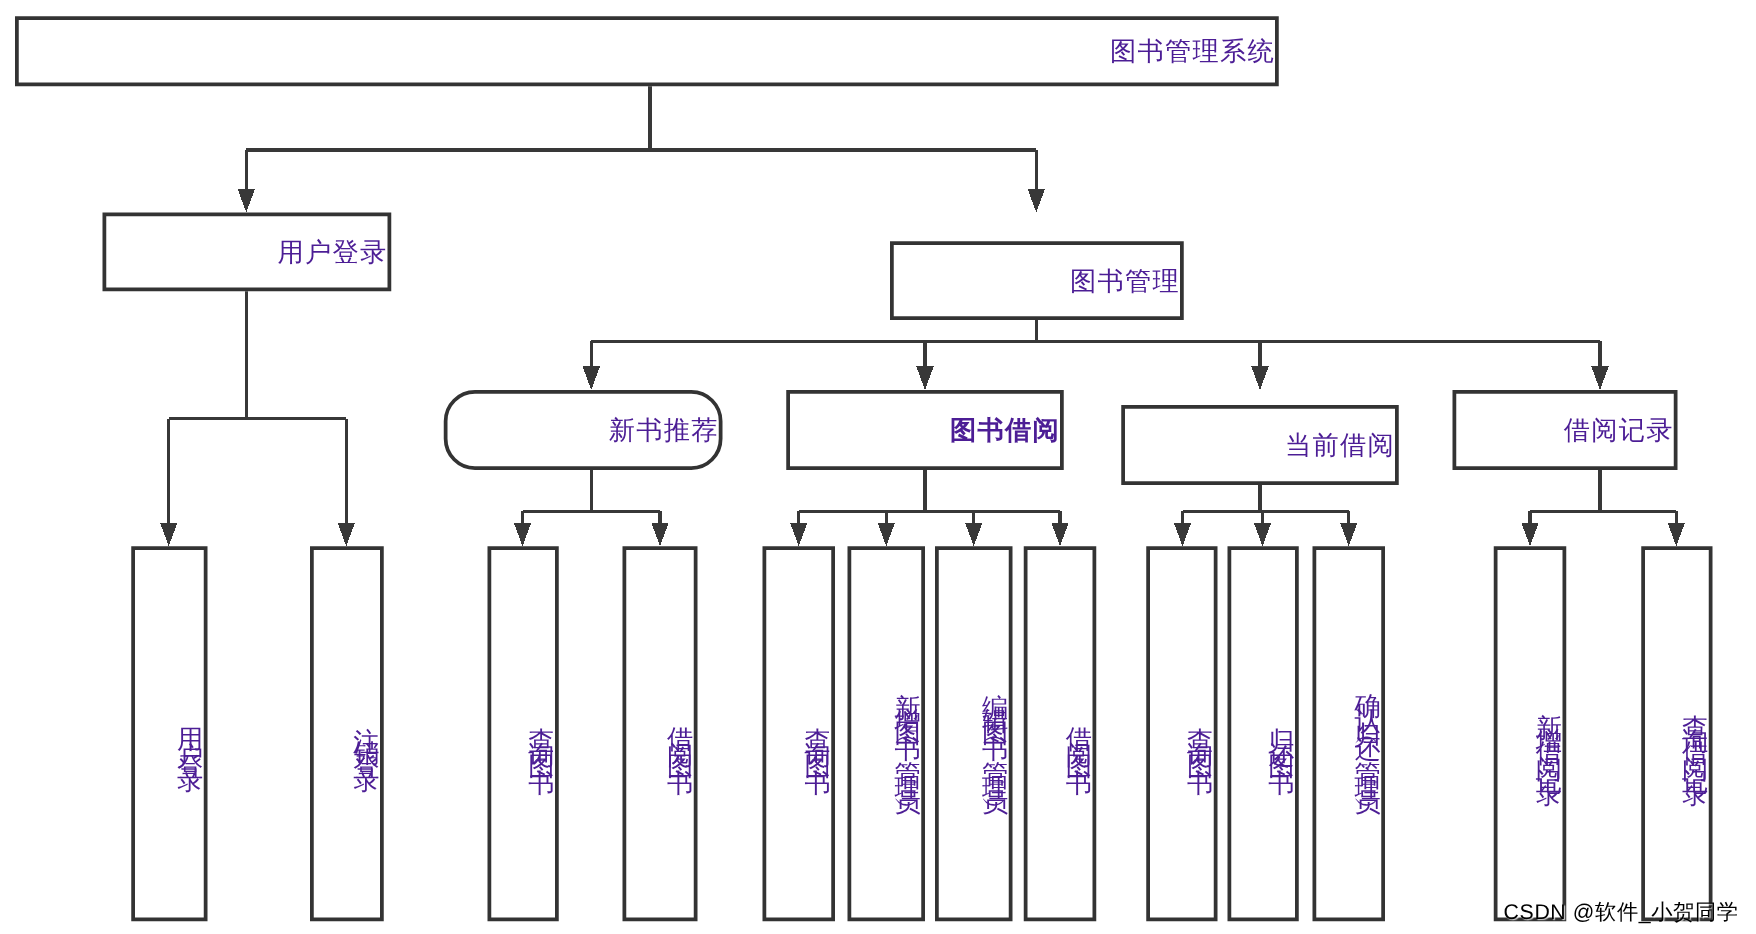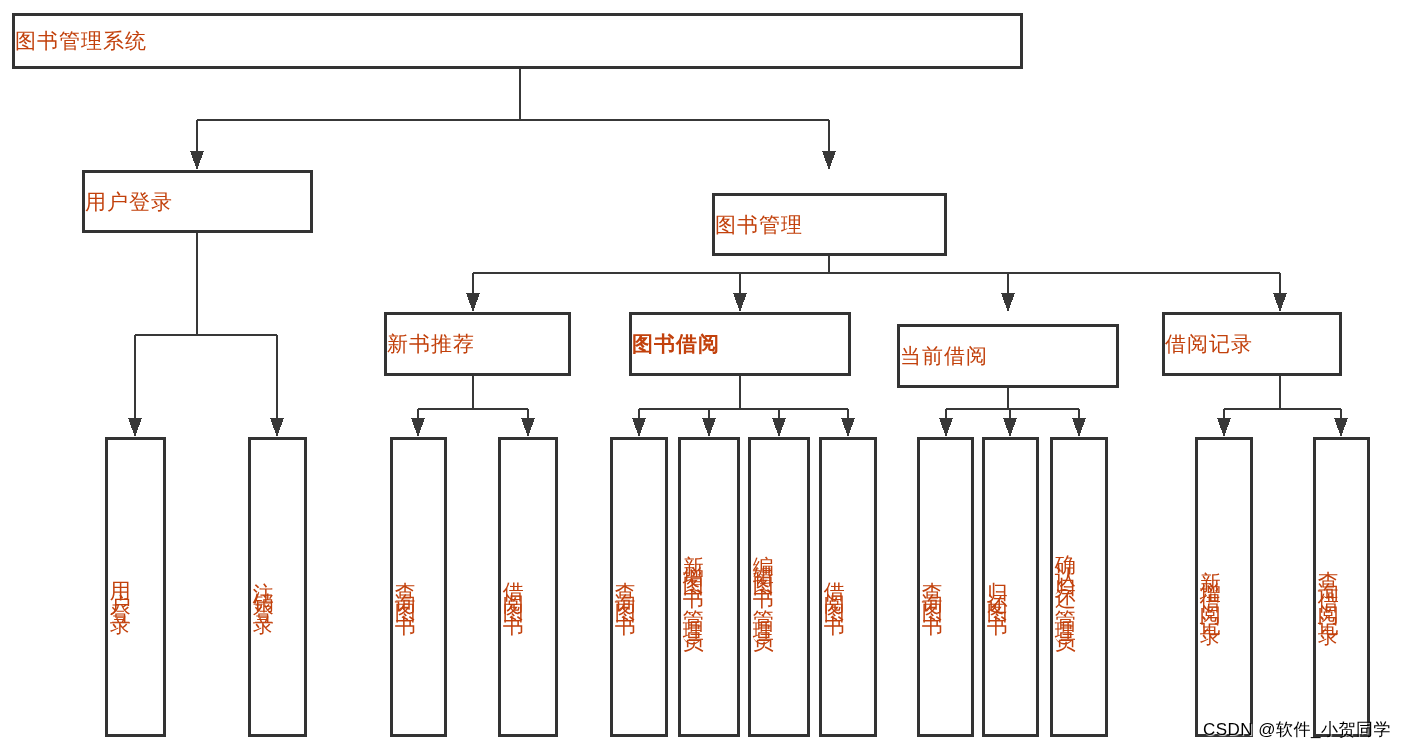--- a/index.html
+++ b/index.html
@@ -26,22 +26,22 @@
     fill: #383838;
     stroke: none;
   }
   .box {
     position: absolute;
     box-sizing: border-box;
     background: #ffffff;
     border: 3px solid #333333;
     display: flex;
     align-items: center;
-    justify-content: flex-start;
-    color: #c2410c;
+    justify-content: flex-end;
+    color: #4c1d95;
     z-index: 2;
   }
   .hlabel {
     font-size: 21px;
     letter-spacing: 1px;
     white-space: nowrap;
   }
   .vbox .vlabel {
     writing-mode: vertical-rl;
     text-orientation: mixed;
@@ -120,21 +120,21 @@
     <span class="hlabel">图书管理系统</span>
   </div>
 
   <div class="box" style="left:82px; top:170px; width:231px; height:63px;">
     <span class="hlabel">用户登录</span>
   </div>
   <div class="box" style="left:712px; top:170px; width:235px; height:63px;margin-top:23px;">
     <span class="hlabel">图书管理</span>
   </div>
 
-  <div class="box" style="left:384px; top:312px; width:187px; height:64px;">
+  <div class="box" style="left:355px; top:312px; width:223px; height:64px;border-radius:25px;">
     <span class="hlabel">新书推荐</span>
   </div>
   <div class="box" style="left:629px; top:312px; width:222px; height:64px;font-weight:bold;">
     <span class="hlabel">图书借阅</span>
   </div>
   <div class="box" style="left:897px; top:312px; width:222px; height:64px;margin-top:12px;">
     <span class="hlabel">当前借阅</span>
   </div>
   <div class="box" style="left:1162px; top:312px; width:180px; height:64px;">
     <span class="hlabel">借阅记录</span>

